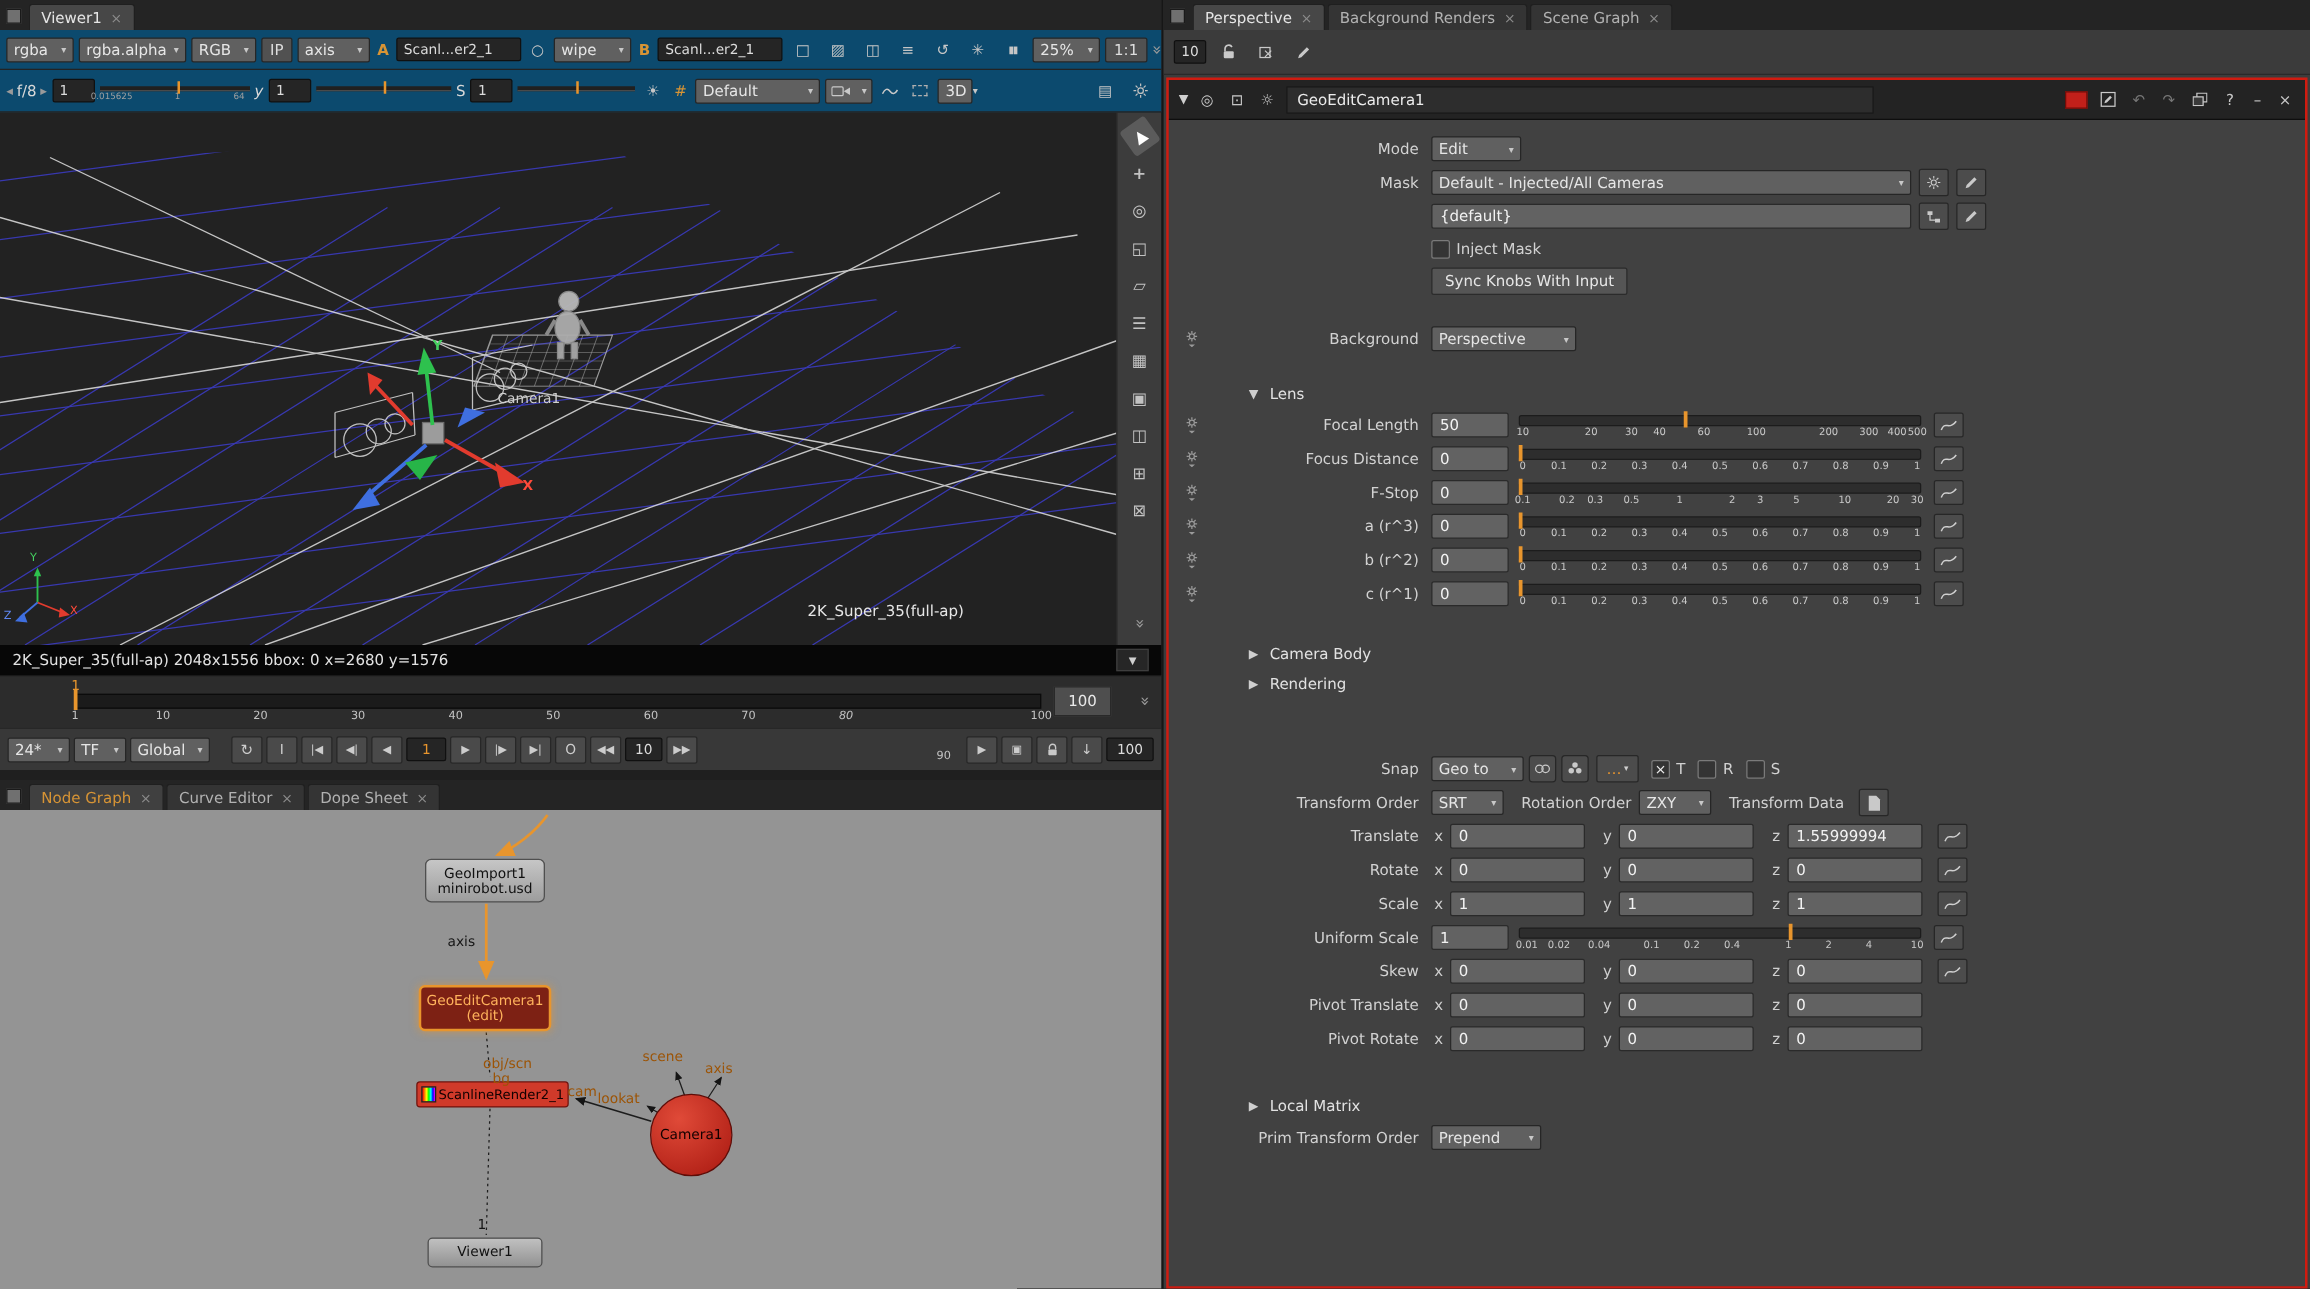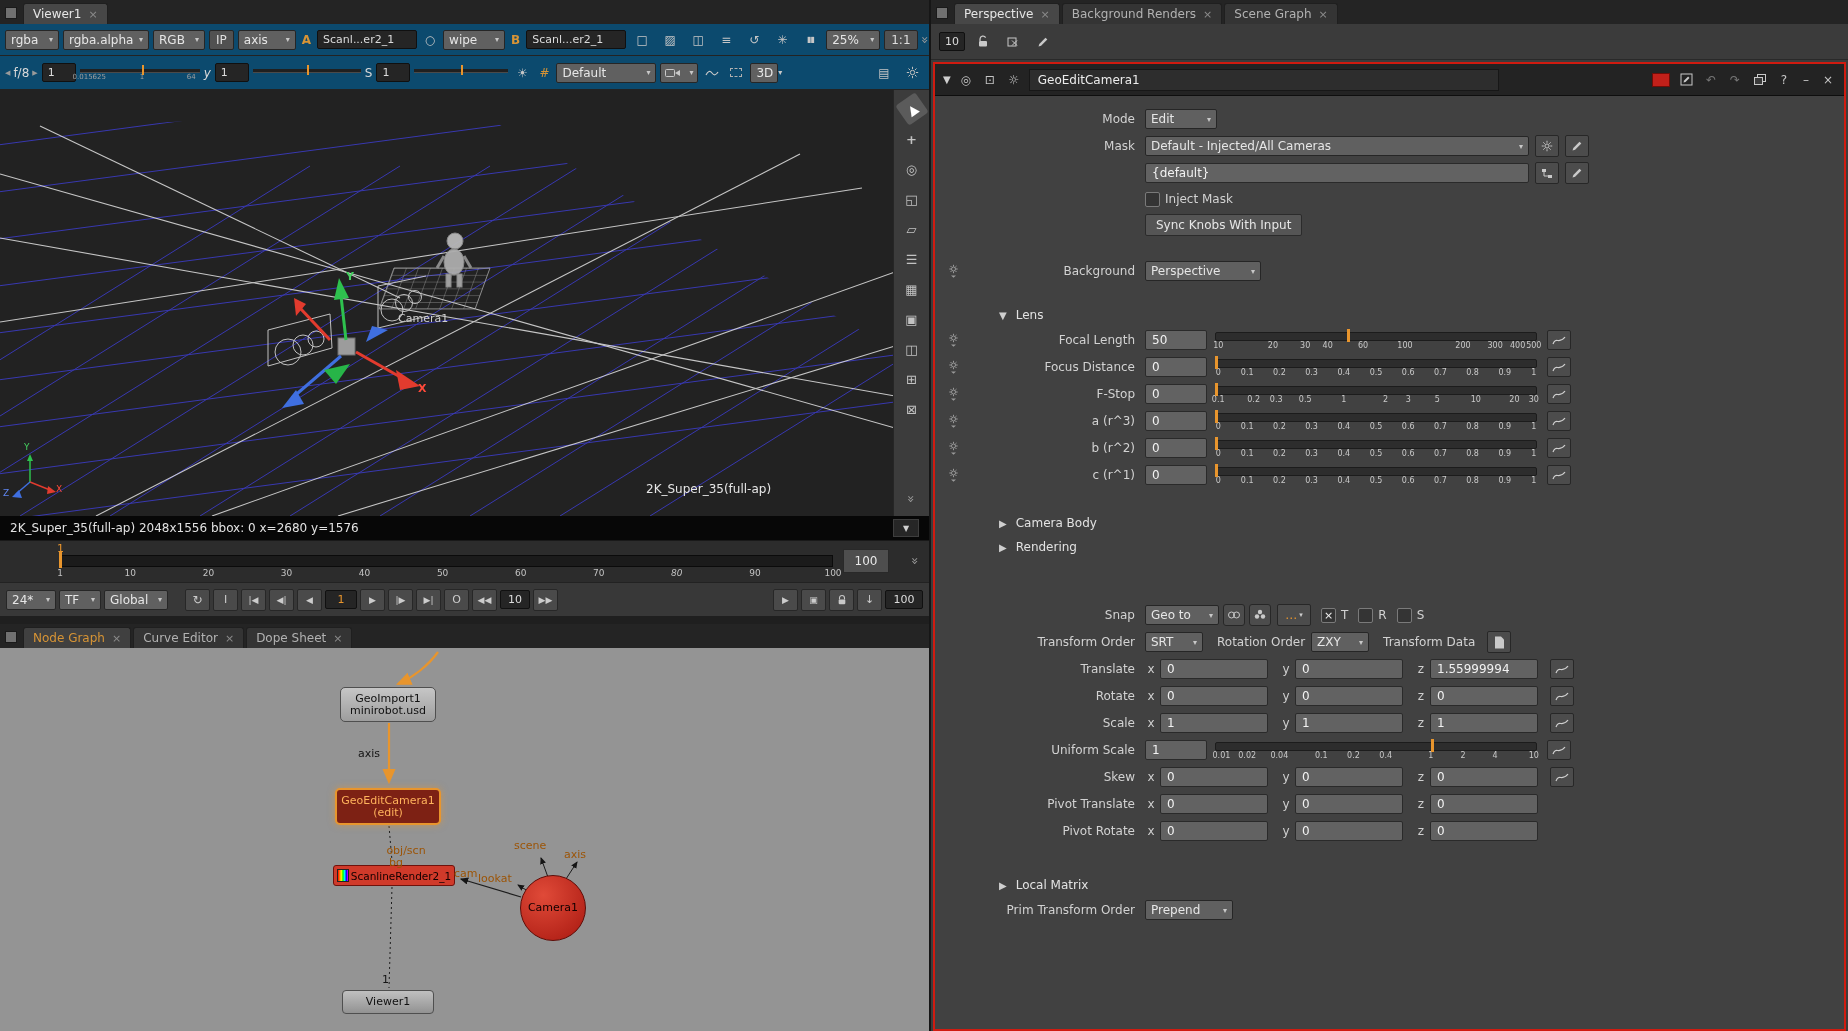--- a/index.html
+++ b/index.html
@@ -328,21 +328,21 @@
       <div class="ruler">
           <span class="tick" style="left: 0%;">1</span>
           <span class="tick" style="left: 9.1%;">10</span>
           <span class="tick" style="left: 19.2%;">20</span>
           <span class="tick" style="left: 29.3%;">30</span>
           <span class="tick" style="left: 39.4%;">40</span>
           <span class="tick" style="left: 49.5%;">50</span>
           <span class="tick" style="left: 59.6%;">60</span>
           <span class="tick" style="left: 69.7%;">70</span>
           <span class="tick" style="left: 79.8%; font-style: italic;">80</span>
-          <span class="tick" style="left: 89.9%;">90</span>
+          <span class="tick" style="left: 89.9%; margin-top: 32px;">90</span>
           <span class="tick" style="left: 100%;">100</span>
           <i class="mark" style="left: 0%;"></i>
         </div>
       <div class="tlend">100</div>
       <span class="chev2">»</span>
     </div>
 
     <div id="transport">
       <div class="dd" style="width:50px">
           <span>24*</span>
@@ -431,21 +431,21 @@
         <span>ScanlineRender2_1</span>
       </div>
       <div class="gnode" id="n-camera">
         <span>Camera1</span>
       </div>
       <div class="gnode" id="n-viewer">
         <span>Viewer1</span>
       </div>
       <div class="glabel" style="left:358px;top:99px">axis</div>
       <div class="glabel or" style="left:378px;top:196px;width:56px;text-align:center">obj/scn</div>
-      <div class="glabel or" style="left:384px;top:208px;width:24px;text-align:center">bg</div>
+      <div class="glabel or" style="left:394px;top:208px;width:24px;">bg</div>
       <div class="glabel or" style="left:454px;top:219px">cam</div>
       <div class="glabel or" style="left:478px;top:224px">lookat</div>
       <div class="glabel or" style="left:514px;top:191px">scene</div>
       <div class="glabel or" style="left:564px;top:200px">axis</div>
       <div class="glabel" style="left:382px;top:325px">1</div>
     </div>
   </div>
 
   <div id="right">
 

